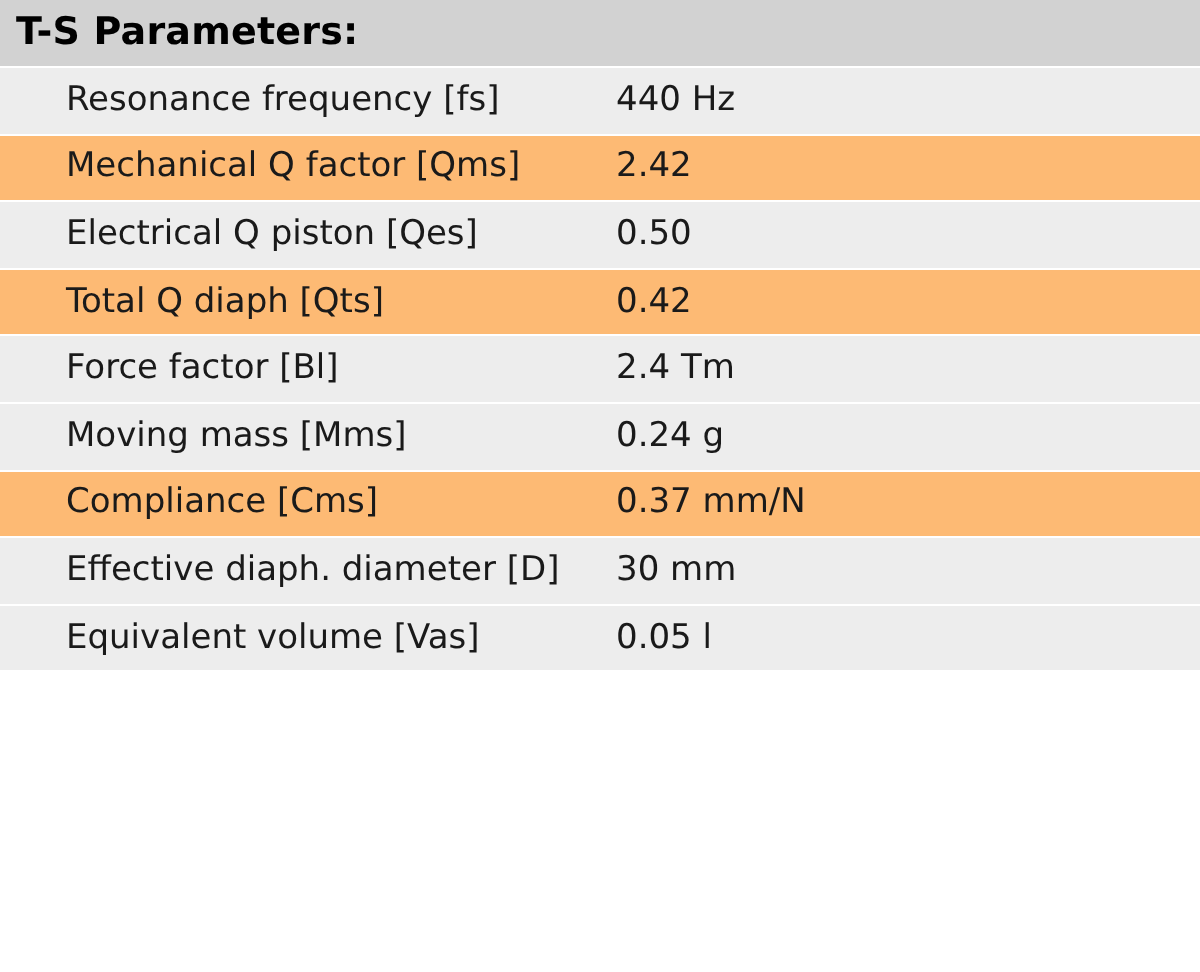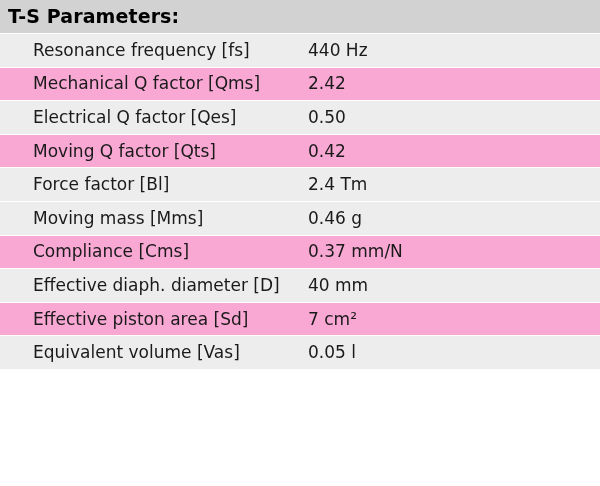--- a/index.html
+++ b/index.html
@@ -36,66 +36,62 @@
     color: #1a1a1a;
     padding: 4px 8px 5px 8px;
     border-bottom: 1px solid #ffffff;
     white-space: nowrap;
     overflow: hidden;
   }
   .spec-table td.label { width: 432px; padding-left: 33px; }
   .spec-table td.value { width: 168px; margin-top: 20px; }
 
   tr.band-light td { background: #ededed; }
-  tr.band-dark  td { background: #f9a8d4; }
+  tr.band-dark  td { background: #fdba74; }
   tr.last-row td { border-bottom: none; }
 </style>
 </head>
 <body>
 
 <table class="spec-table">
   <tbody>
     <tr class="title-row">
       <td colspan="2">T-S Parameters:</td>
     </tr>
 
     <tr class="band-light">
       <td class="label">Resonance frequency [fs]</td>
       <td class="value">440 Hz</td>
     </tr>
     <tr class="band-dark">
       <td class="label">Mechanical Q factor [Qms]</td>
       <td class="value">2.42</td>
     </tr>
     <tr class="band-light">
-      <td class="label">Electrical Q factor [Qes]</td>
+      <td class="label">Electrical Q piston [Qes]</td>
       <td class="value">0.50</td>
     </tr>
     <tr class="band-dark">
-      <td class="label">Moving Q factor [Qts]</td>
+      <td class="label">Total Q diaph [Qts]</td>
       <td class="value">0.42</td>
     </tr>
     <tr class="band-light">
       <td class="label">Force factor [Bl]</td>
       <td class="value">2.4 Tm</td>
     </tr>
     <tr class="band-light">
       <td class="label">Moving mass [Mms]</td>
-      <td class="value">0.46 g</td>
+      <td class="value">0.24 g</td>
     </tr>
     <tr class="band-dark">
       <td class="label">Compliance [Cms]</td>
       <td class="value">0.37 mm/N</td>
     </tr>
     <tr class="band-light">
       <td class="label">Effective diaph. diameter [D]</td>
-      <td class="value">40 mm</td>
-    </tr>
-    <tr class="band-dark">
-      <td class="label">Effective piston area [Sd]</td>
-      <td class="value">7 cm²</td>
+      <td class="value">30 mm</td>
     </tr>
     <tr class="band-light">
       <td class="label">Equivalent volume [Vas]</td>
       <td class="value">0.05 l</td>
     </tr>
   </tbody>
 </table>
 
 </body></html>

